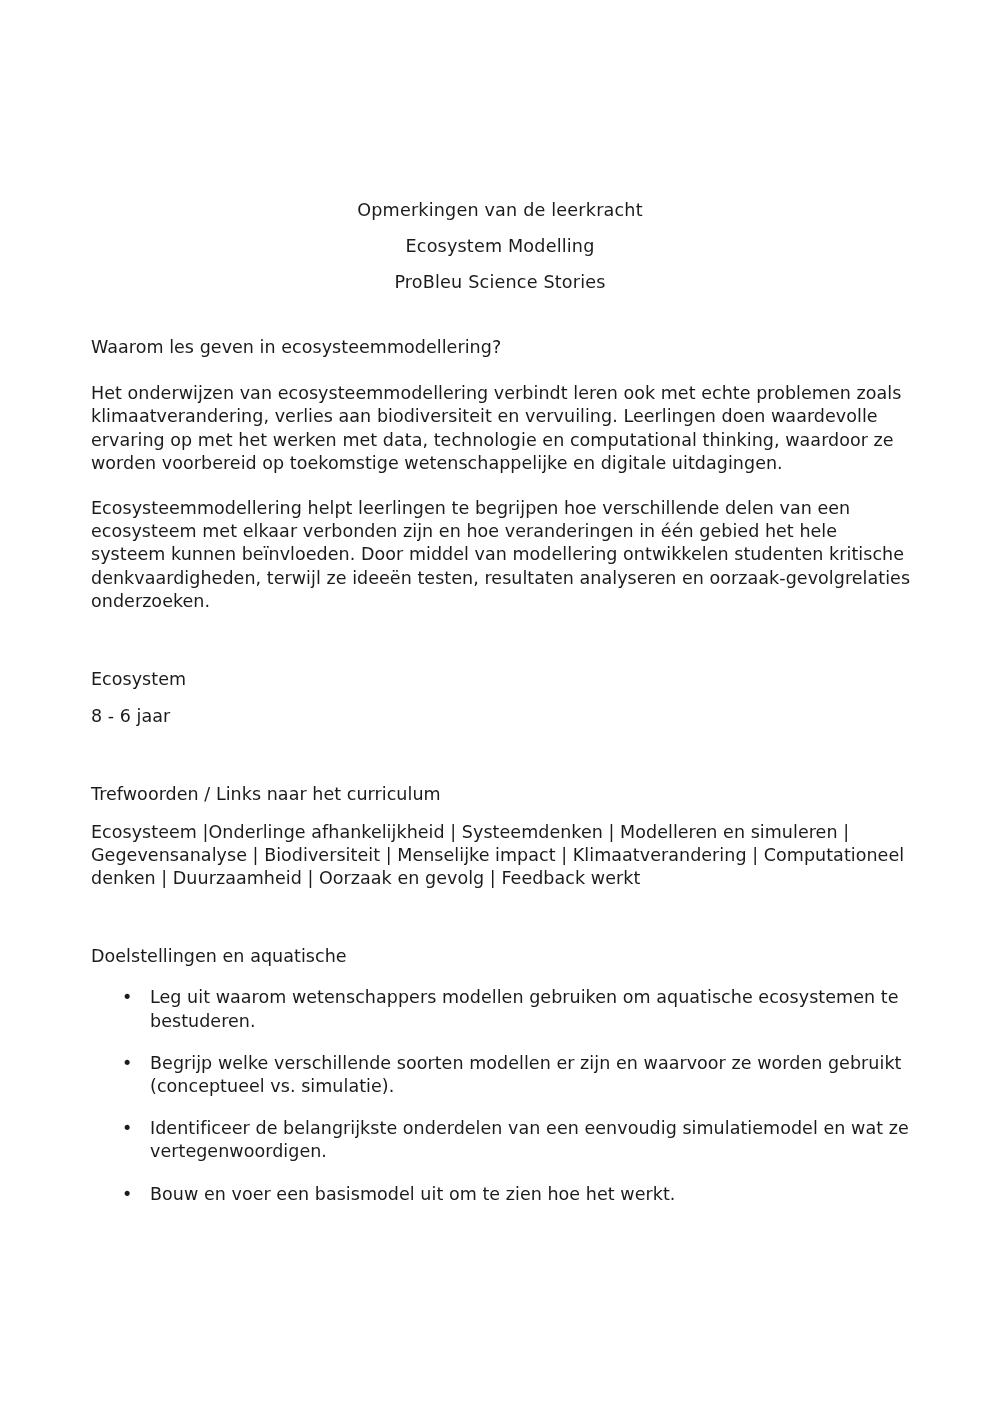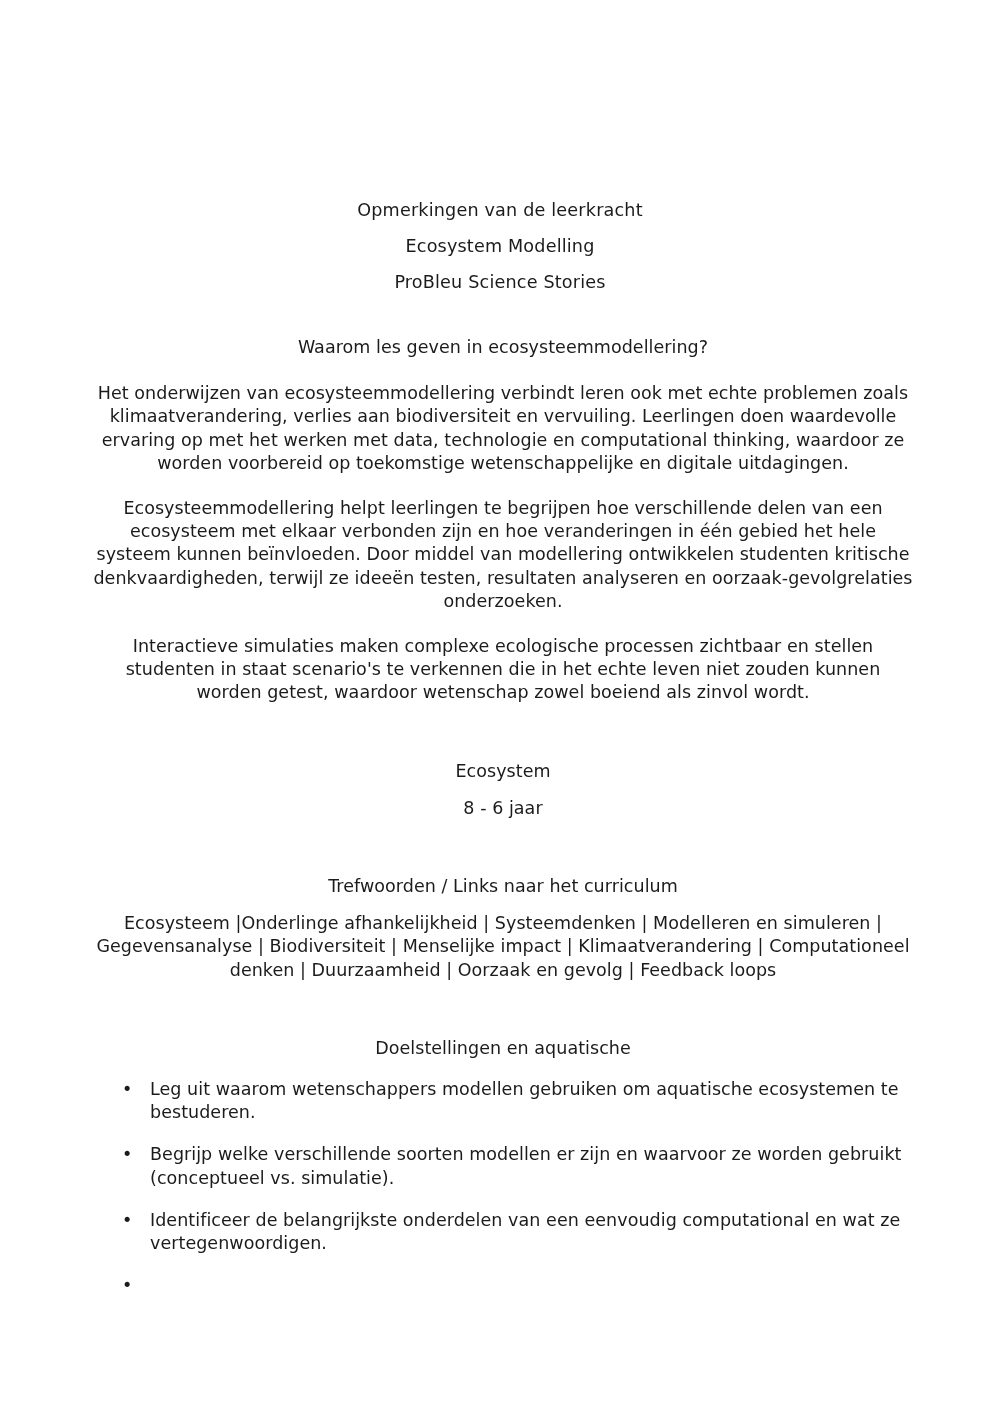--- a/index.html
+++ b/index.html
@@ -45,21 +45,21 @@
     left: 91px;
     top: 336px;
     width: 824px;
   }
 
   .para {
     font-size: 17.5px;
     line-height: 23.2px;
     margin: 0 0 22px 0;
     letter-spacing: 0.003em;
-    text-align: center;
+    text-align: left;
   }
   .para.heading-line {
     margin-bottom: 23px;
   }
   .para.tight {
     margin-bottom: 14px;
   }
   .para.last-of-block {
     margin-bottom: 0;
   }
@@ -104,48 +104,48 @@
     <div class="hline">Ecosystem Modelling</div>
     <div class="hline">ProBleu Science Stories</div>
   </div>
 
   <div class="content">
 
     <div class="section">
       <p class="para heading-line">Waarom les geven in ecosysteemmodellering?</p>
       <p class="para">Het onderwijzen van ecosysteemmodellering verbindt leren ook met echte problemen zoals klimaatverandering, verlies aan biodiversiteit en vervuiling. Leerlingen doen waardevolle ervaring op met het werken met data, technologie en computational thinking, waardoor ze worden voorbereid op toekomstige wetenschappelijke en digitale uitdagingen.</p>
       <p class="para">Ecosysteemmodellering helpt leerlingen te begrijpen hoe verschillende delen van een ecosysteem met elkaar verbonden zijn en hoe veranderingen in één gebied het hele systeem kunnen beïnvloeden. Door middel van modellering ontwikkelen studenten kritische denkvaardigheden, terwijl ze ideeën testen, resultaten analyseren en oorzaak-gevolgrelaties onderzoeken.</p>
-      <p class="para last-of-block">Interactieve simulaties maken complexe ecologische processen zichtbaar en stellen studenten in staat scenario's te verkennen die in het echte leven niet zouden kunnen worden getest, waardoor wetenschap zowel boeiend als zinvol wordt.</p>
     </div>
 
     <div class="section section-gap-top">
       <p class="para tight">Ecosystem</p>
       <p class="para last-of-block">8 - 6 jaar</p>
     </div>
 
     <div class="section section-gap-top">
       <p class="para tight">Trefwoorden / Links naar het curriculum</p>
-      <p class="para last-of-block">Ecosysteem |Onderlinge afhankelijkheid | Systeemdenken | Modelleren en simuleren | Gegevensanalyse | Biodiversiteit | Menselijke impact | Klimaatverandering | Computationeel denken | Duurzaamheid | Oorzaak en gevolg | Feedback loops</p>
+      <p class="para last-of-block">Ecosysteem |Onderlinge afhankelijkheid | Systeemdenken | Modelleren en simuleren | Gegevensanalyse | Biodiversiteit | Menselijke impact | Klimaatverandering | Computationeel denken | Duurzaamheid | Oorzaak en gevolg | Feedback werkt</p>
     </div>
 
     <div class="section section-gap-top">
       <p class="para last-of-block">Doelstellingen en aquatische</p>
       <ul class="bullets">
         <li>
           <span class="bullet-marker">•</span>
           <span>Leg uit waarom wetenschappers modellen gebruiken om aquatische ecosystemen te bestuderen.</span>
         </li>
         <li>
           <span class="bullet-marker">•</span>
           <span>Begrijp welke verschillende soorten modellen er zijn en waarvoor ze worden gebruikt (conceptueel vs. simulatie).</span>
         </li>
         <li>
           <span class="bullet-marker">•</span>
-          <span>Identificeer de belangrijkste onderdelen van een eenvoudig computational en wat ze vertegenwoordigen.</span>
+          <span>Identificeer de belangrijkste onderdelen van een eenvoudig simulatiemodel en wat ze vertegenwoordigen.</span>
         </li>
         <li>
           <span class="bullet-marker">•</span>
+          <span>Bouw en voer een basismodel uit om te zien hoe het werkt.</span>
         </li>
       </ul>
     </div>
 
   </div>
 </div>
 
 </body></html>

